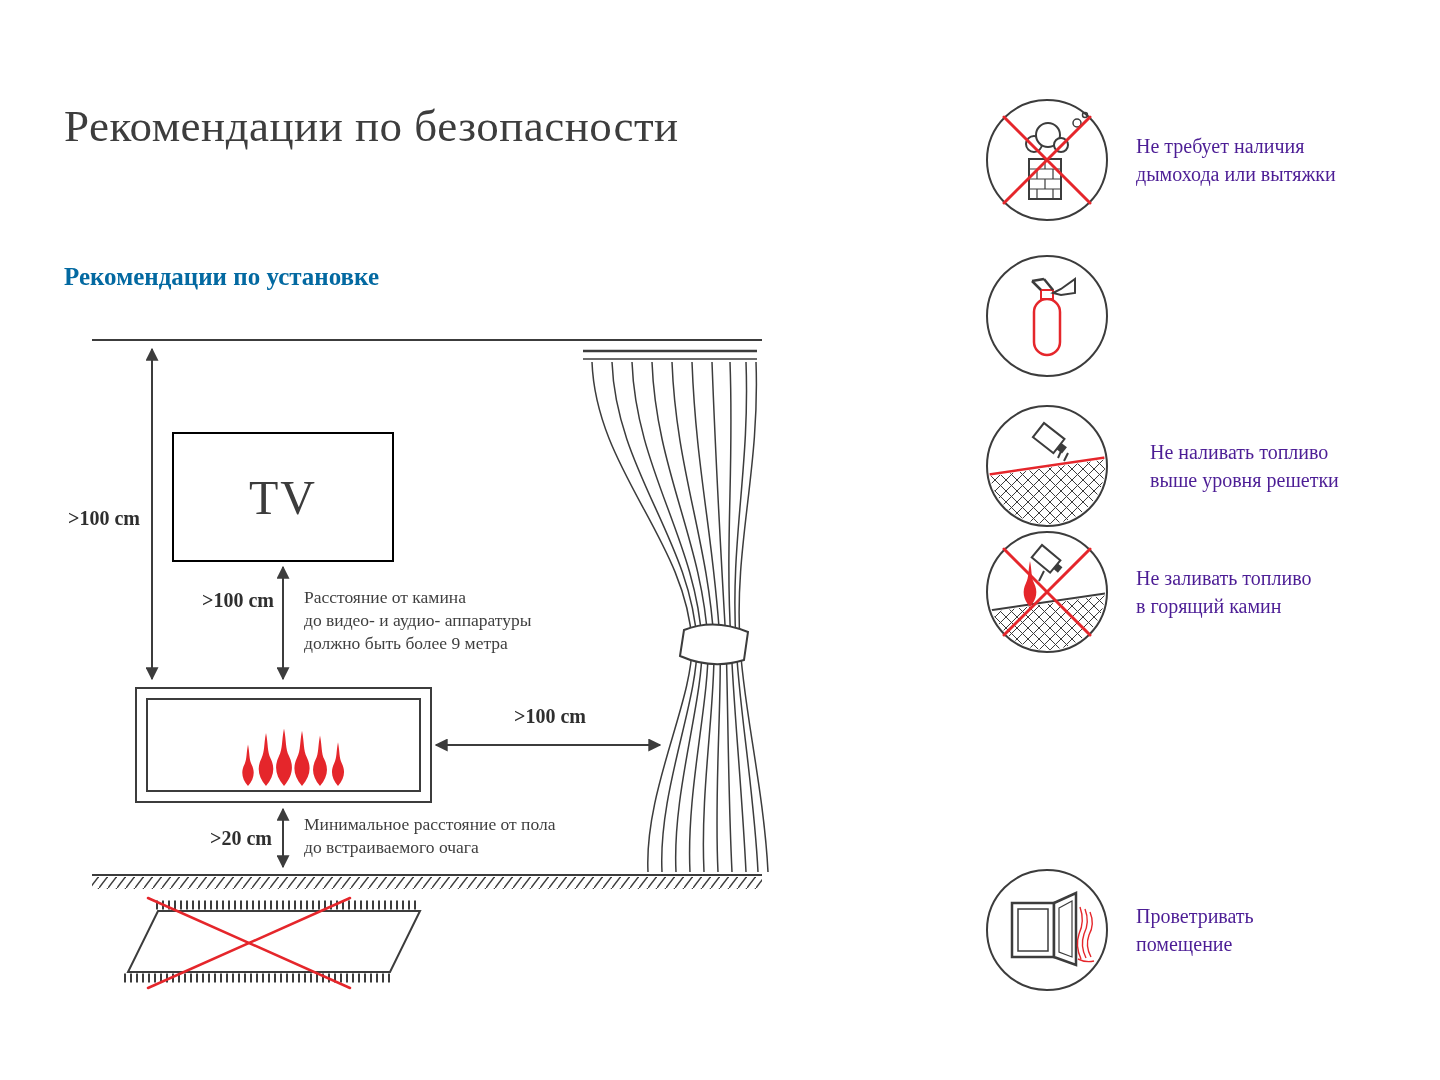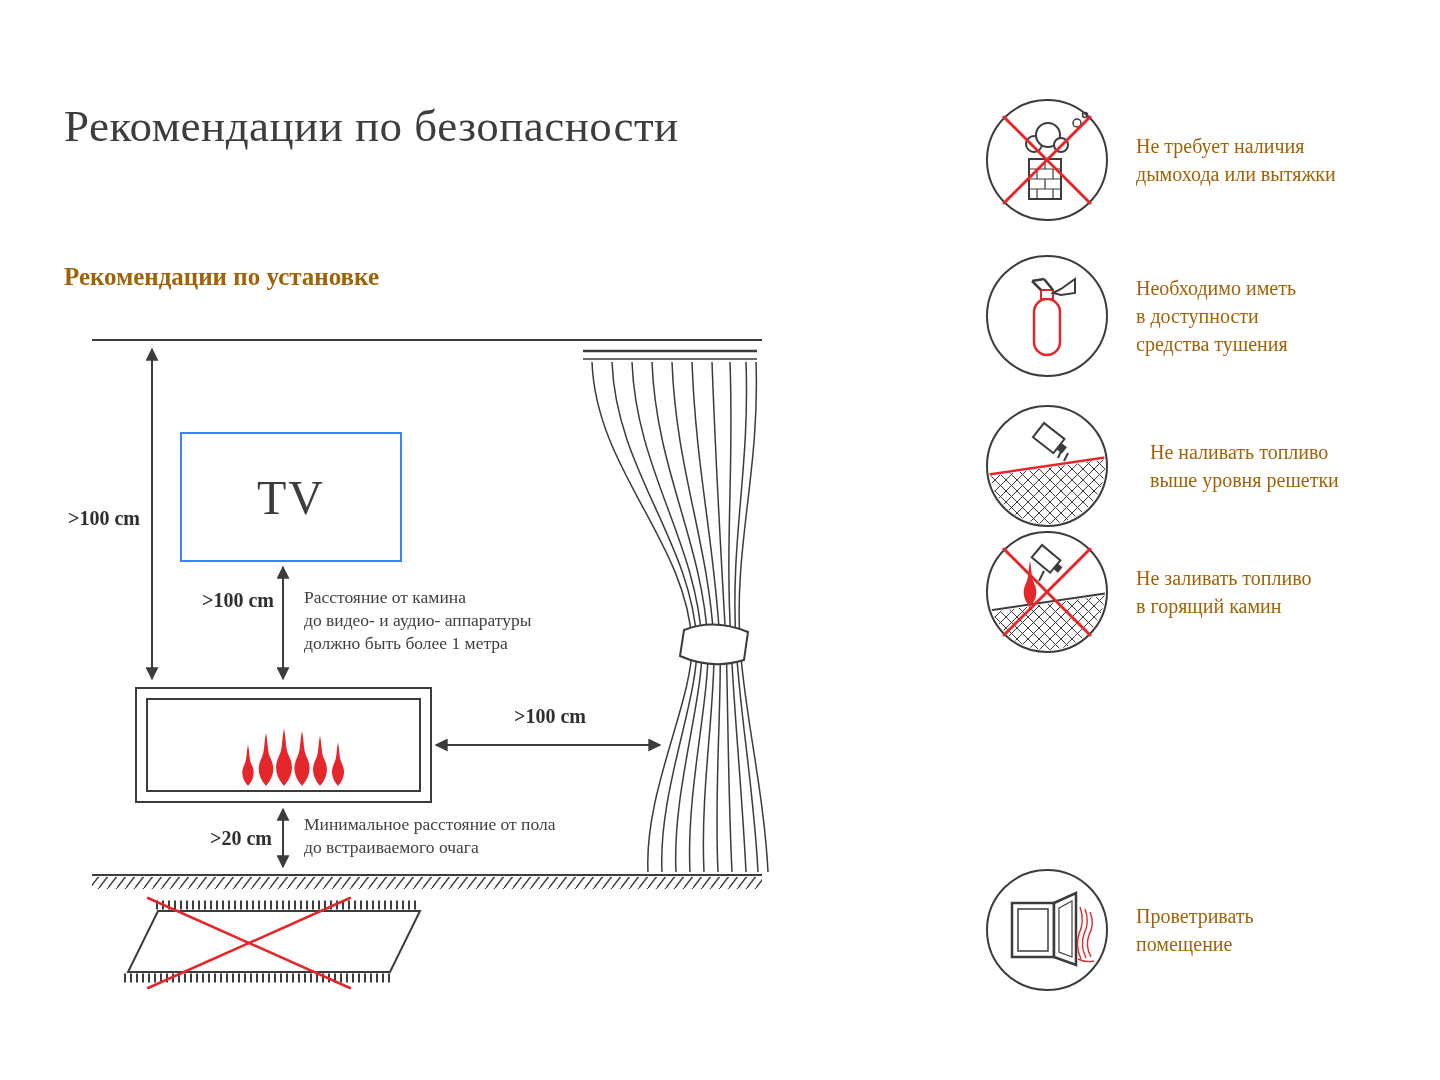--- a/index.html
+++ b/index.html
@@ -1,32 +1,32 @@
 <!DOCTYPE html>
 <html><head>
 <meta charset="utf-8">
 <style>
   html,body{margin:0;padding:0;background:#fff;}
   .canvas{position:relative;width:1440px;height:1080px;background:#ffffff;overflow:hidden;
           font-family:Liberation Serif, serif;color:#3f3f3f;padding-left:44px;}
   .abs{position:absolute;}
   .page-title{left:64px;top:100px;font-size:45px;font-weight:400;color:#3d3d3d;letter-spacing:.5px;}
-  .section-title{left:64px;top:263px;font-size:25px;font-weight:700;color:#a16207;}
+  .section-title{left:64px;top:263px;font-size:25px;font-weight:700;color:#0369a1;}
   .diagram-svg{left:0;top:0;z-index:1;pointer-events:none;}
-  .tv-box{left:180px;top:432px;width:218px;height:126px;border:2px solid #3b82f6;background:#fff;z-index:2;
+  .tv-box{left:172px;top:432px;width:218px;height:126px;border:2px solid #000000;background:#fff;z-index:2;
           display:flex;align-items:center;justify-content:center;}
   .tv-label{font-size:48px;font-weight:500;color:#3c3c3c;letter-spacing:2px;}
   .fp-outer{left:135px;top:687px;width:293px;height:112px;border:2px solid #3c3c3c;background:#fff;z-index:2;}
   .fp-inner{position:absolute;left:9px;top:9px;right:9px;bottom:9px;border:2px solid #3c3c3c;background:#fff;}
   .fp-flames{position:absolute;left:0;bottom:0;width:100%;height:62px;}
   .dim{z-index:3;font-size:20px;font-weight:700;color:#2f2f2f;}
   .note{z-index:3;font-size:17.5px;font-weight:400;color:#3f3f3f;line-height:1.32;}
   .preline{white-space:pre-line;}
   .safety-item{left:984px;width:452px;height:126px;display:flex;align-items:center;gap:26px;z-index:2;}
-  .safety-text{font-size:20px;line-height:1.4;color:#a16207;}
+  .safety-text{font-size:20px;line-height:1.4;color:#4c1d95;}
   .ic-ring{fill:none;stroke:#3c3c3c;stroke-width:2;}
   .ic-x{stroke:#e5262b;stroke-width:3;stroke-linecap:round;fill:none;}
   .ic-line{stroke:#3c3c3c;fill:none;}
 </style>
 </head>
 <body>
 
 <div class="canvas">
 
   <div class="abs page-title">Рекомендации по безопасности</div>
@@ -108,21 +108,21 @@
       </svg>
     </div>
   </div>
 
   <div class="abs dim" style="left:40px;top:507px;width:100px;text-align:right;">&gt;100 cm</div>
 
   <div class="abs dim" style="left:178px;top:589px;width:96px;text-align:right;">&gt;100 cm</div>
 
   <div class="abs note preline" style="left:304px;top:586px;width:310px;">Расстояние от камина
 до видео- и аудио- аппаратуры
-должно быть более 1 метра</div>
+должно быть более 9 метра</div>
 
   <div class="abs dim" style="left:498px;top:705px;width:104px;text-align:center;">&gt;100 cm</div>
 
   <div class="abs dim" style="left:186px;top:827px;width:86px;text-align:right;">&gt;20 cm</div>
 
   <div class="abs note preline" style="left:304px;top:813px;width:340px;">Минимальное расстояние от пола
 до встраиваемого очага</div>
 
   <div class="abs safety-item" style="top:97px;">
     <svg width="126" height="126" viewBox="0 0 126 126">
@@ -146,23 +146,20 @@
   <div class="abs safety-item" style="top:253px;">
     <svg width="126" height="126" viewBox="0 0 126 126">
       <circle class="ic-ring" cx="63" cy="63" r="60"></circle>
       <g>
         <rect x="50" y="46" width="26" height="56" rx="13" fill="#fff" stroke="#e5262b" stroke-width="2.5"></rect>
         <rect x="57" y="37" width="12" height="9" fill="#fff" stroke="#e5262b" stroke-width="2"></rect>
         <path d="M57 37 L48 28 M69 37 L60 26 M48 28 L60 26" stroke="#3c3c3c" stroke-width="2.5" fill="none"></path>
         <path d="M69 40 L77 36 L91 26 L91 40 L77 42 Z" fill="#fff" stroke="#3c3c3c" stroke-width="2"></path>
       </g>
     </svg>
-    <div class="safety-text preline">Необходимо иметь
-в доступности
-средства тушения</div>
   </div>
 
   <div class="abs safety-item" style="top:403px;gap:40px;">
     <svg width="126" height="126" viewBox="0 0 126 126">
       <defs>
         <clipPath id="clip3">
             <circle cx="63" cy="63" r="58"></circle>
           </clipPath>
         <pattern id="mesh3" width="11" height="11" patternUnits="userSpaceOnUse">
           <path d="M0 11 L11 0 M0 0 L11 11" stroke="#3c3c3c" stroke-width="1"></path>

